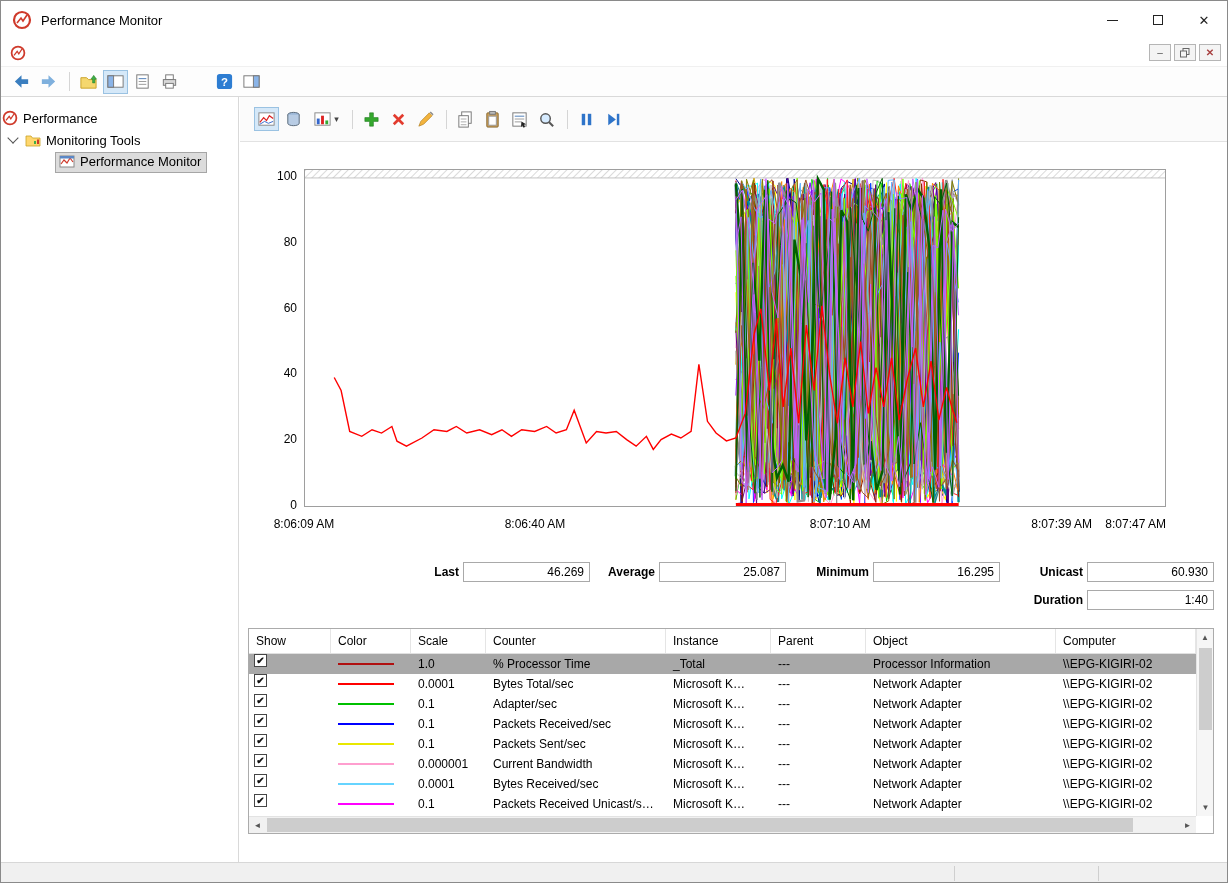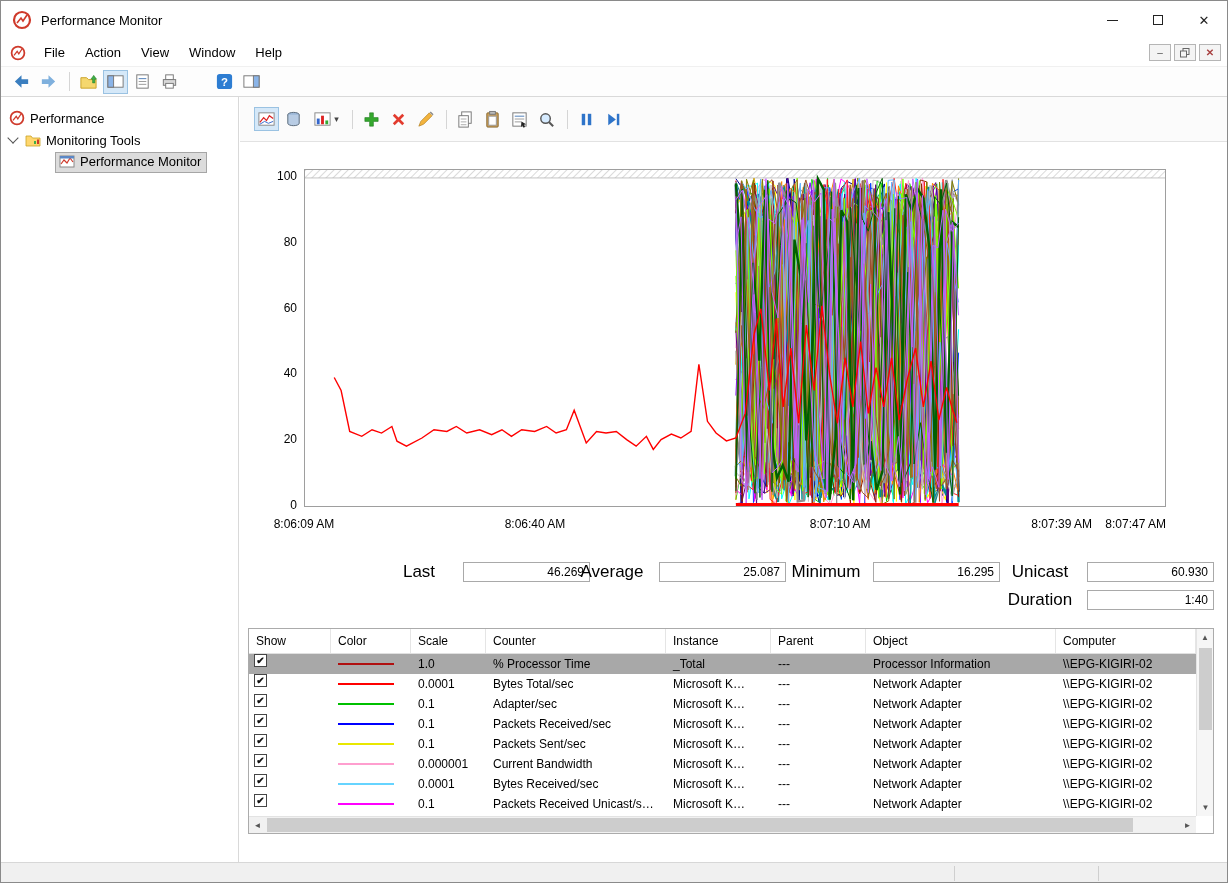--- a/index.html
+++ b/index.html
@@ -48,21 +48,21 @@
   .perf-toolbar{position:absolute;top:96px;left:239px;width:989px;height:45px;background:#fbfbfb;border-bottom:1px solid #e2e2e2;
                 display:flex;align-items:center;padding-left:14px;}
 
   
   .plot-wrap{position:absolute;left:303px;top:168px;width:862px;height:338px;border:1px solid #9e9e9e;background:#fff;}
   .plot-wrap svg{width:100%;height:100%;display:block;}
   .ylab{position:absolute;left:250px;width:46px;height:16px;font-size:12px;text-align:right;}
   .xlab{position:absolute;top:516px;width:80px;height:16px;font-size:12px;white-space:nowrap;}
 
   
-  .stat-label{position:absolute;height:20px;font-size:17px;text-align:center;line-height:20px;}
+  .stat-label{position:absolute;height:20px;font-size:12px;text-align:right;line-height:20px;font-weight:bold;}
   .stat-box{position:absolute;height:20px;border:1px solid #a9a9a9;background:#fff;font-size:12px;
             text-align:right;line-height:18px;padding-right:5px;}
 
   
   .ctable{position:absolute;left:247px;top:627px;width:966px;height:206px;border:1px solid #ababab;background:#fff;}
   .thead{display:flex;height:25px;border-bottom:1px solid #e0e0e0;}
   .th{font-size:12px;padding:5px 0 0 7px;border-right:1px solid #e5e5e5;white-space:nowrap;overflow:hidden;}
   .tbody{position:relative;}
   .tr{display:flex;height:20px;align-items:center;}
   .tr.sel{background:#a8a8a8;}
@@ -106,27 +106,20 @@
     </div>
   </div>
 
   <div class="menubar">
     <span class="menu-icon">
       <svg viewBox="0 0 20 20">
           <circle cx="10" cy="10" r="8" fill="#fff" stroke="#cf3a2b" stroke-width="2.2"></circle>
           <path d="M5 13 L9 8 L11 11 L15 5" stroke="#cf3a2b" stroke-width="1.6" fill="none"></path>
         </svg>
     </span>
-    <div class="menu-items">
-        <div class="menu-item">File</div>
-        <div class="menu-item">Action</div>
-        <div class="menu-item">View</div>
-        <div class="menu-item">Window</div>
-        <div class="menu-item">Help</div>
-      </div>
     <div class="child-controls">
       <div class="cbtn">–</div>
       <div class="cbtn">
         <svg width="10" height="10" viewBox="0 0 10 10">
             <rect x="3" y="0.5" width="6" height="6" fill="none" stroke="#666"></rect>
             <rect x="0.5" y="3" width="6" height="6" fill="#f4f4f4" stroke="#666"></rect>
           </svg>
       </div>
       <div class="cbtn close">✕</div>
     </div>
@@ -180,21 +173,21 @@
       </div>
       <div class="tbtn">
         <svg viewBox="0 0 20 20">
           <rect x="2" y="4" width="16" height="12" fill="#fff" stroke="#777"></rect>
           <rect x="12" y="4" width="6" height="12" fill="#8ab4e8" stroke="#777"></rect>
         </svg>
       </div>
     </div>
 
   <div class="tree">
-    <div class="trow" style="padding-left:8px;">
+    <div class="trow" style="padding-left:1px;">
       <span class="ticon">
         <svg viewBox="0 0 20 20">
             <circle cx="10" cy="10" r="8" fill="#fff" stroke="#cf3a2b" stroke-width="2.2"></circle>
             <path d="M5 13 L9 8 L11 11 L15 5" stroke="#cf3a2b" stroke-width="1.6" fill="none"></path>
           </svg>
       </span>
       <span>Performance</span>
     </div>
     <div class="trow">
       <span class="chev"></span>

